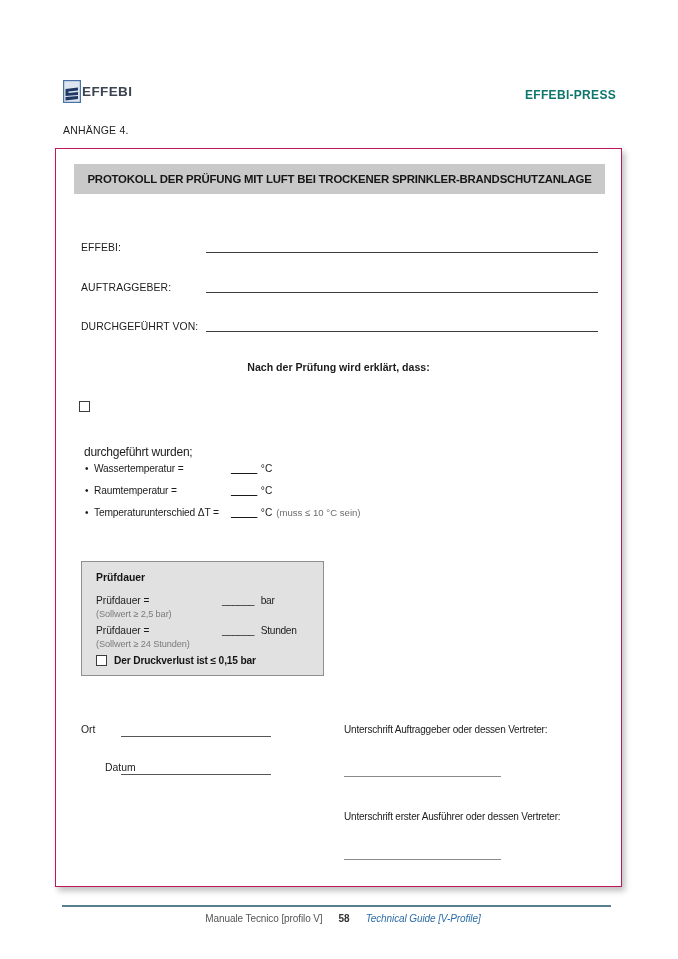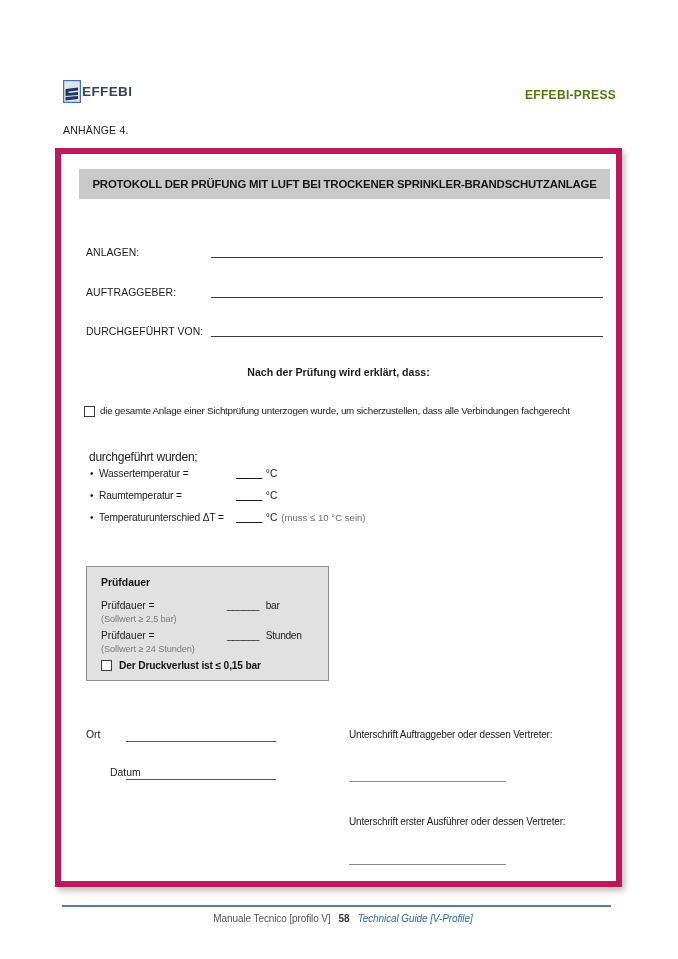--- a/index.html
+++ b/index.html
@@ -4,26 +4,26 @@
 <style>
   * { margin:0; padding:0; box-sizing:border-box; }
   html,body { background:#ffffff; }
   body { font-family:"Liberation Sans", sans-serif; color:#222; }
   .page { position:relative; width:678px; height:959px; background:#fff; overflow:hidden; }
 
   
   .logo { position:absolute; left:63px; top:80px; display:flex; align-items:center;justify-content:flex-end; }
   .logo svg { display:block; }
   .logo-text { font-size:13.5px; font-weight:700; color:#3b4450; letter-spacing:0.4px; margin-left:1px; }
-  .press { position:absolute; right:62px; top:88px; font-size:12px; font-weight:700; color:#4d7c0f; letter-spacing:0.3px; }
+  .press { position:absolute; right:62px; top:88px; font-size:12px; font-weight:700; color:#0f766e; letter-spacing:0.3px; }
   .annex { position:absolute; left:63px; top:124px; font-size:10.5px; color:#1e1e1e; letter-spacing:0.2px; }
 
   
   .card { position:absolute; left:55px; top:148px; width:567px; height:739px; background:#fff;
-          border:6px solid #be185d; box-shadow:3px 4px 6px rgba(0,0,0,0.25); }
+          border:1px solid #be185d; box-shadow:3px 4px 6px rgba(0,0,0,0.25); }
 
   .title-bar { position:absolute; left:18px; top:15px; width:531px; height:30px; background:#c9c9c9;
                display:flex; align-items:center; justify-content:center; }
   .title-bar span { font-size:11.4px; font-weight:700; color:#161616; letter-spacing:-0.2px; white-space:nowrap; }
 
   .field-label { position:absolute; left:25px; font-size:10.4px; color:#1c1c1c; letter-spacing:0.1px; }
   .field-line { position:absolute; left:150px; width:392px; border-bottom:1px solid #3c3c3c; height:0; }
 
   .declaration { position:absolute; left:0; top:212px; width:100%; text-align:center;
                  font-size:10.6px; font-weight:700; color:#1c1c1c; }
@@ -55,21 +55,21 @@
   .ort-label { position:absolute; left:25px; top:575px; font-size:10.4px; color:#1c1c1c; }
   .ort-line { position:absolute; left:65px; top:587px; width:150px; border-bottom:1px solid #555; height:0; }
   .datum-label { position:absolute; left:25px; top:613px; font-size:10.4px; color:#1c1c1c;padding-left:24px; }
   .datum-line { position:absolute; left:65px; top:625px; width:150px; border-bottom:1px solid #555; height:0; }
 
   .sig-label { position:absolute; left:288px; font-size:10px; color:#1c1c1c; letter-spacing:-0.2px; white-space:nowrap; }
   .sig-line { position:absolute; left:288px; width:157px; border-bottom:1px solid #8a8a8a; height:0; }
 
   
   .footer-rule { position:absolute; left:62px; top:905px; width:549px; border-top:2px solid #577f8f; height:0; }
-  .footer { position:absolute; left:0; top:913px; width:100%; display:flex; justify-content:center; align-items:flex-end; gap:8px;padding-left:8px; }
+  .footer { position:absolute; left:0; top:913px; width:100%; display:flex; justify-content:center; align-items:flex-end; gap:16px;padding-left:8px; }
   .footer-left { font-size:10px; color:#565656; letter-spacing:-0.1px; }
   .footer-page { font-size:10px; font-weight:700; color:#333; }
   .footer-right { font-size:10px; font-style:italic; color:#2e6da8; letter-spacing:-0.1px; }
 </style>
 </head>
 <body>
 
 <div class="page">
 
   <div class="logo">
@@ -84,34 +84,33 @@
   </div>
   <div class="press">EFFEBI-PRESS</div>
   <div class="annex">ANHÄNGE 4.</div>
 
   <div class="card">
 
     <div class="title-bar">
       <span>PROTOKOLL DER PRÜFUNG MIT LUFT BEI  TROCKENER SPRINKLER-BRANDSCHUTZANLAGE</span>
     </div>
 
-    <div class="field-label" style="top:93px">ANLAGEN:</div>
+    <div class="field-label" style="top:93px">EFFEBI:</div>
     <div class="field-line" style="top:103px"></div>
 
     <div class="field-label" style="top:133px">AUFTRAGGEBER:</div>
     <div class="field-line" style="top:143px"></div>
 
     <div class="field-label" style="top:172px">DURCHGEFÜHRT VON:</div>
     <div class="field-line" style="top:182px"></div>
 
     <div class="declaration">Nach der Prüfung wird erklärt, dass:</div>
 
     <div class="chk-row">
       <span class="chk"></span>
-      <span class="chk-text">die gesamte Anlage einer Sichtprüfung unterzogen wurde, um sicherzustellen, dass alle Verbindungen fachgerecht</span>
     </div>
     <div class="chk-text2">durchgeführt wurden;</div>
 
     <div class="temp-row" style="top:314px">
       <span class="bullet">•</span>
       <span class="temp-label">Wassertemperatur =</span>
       <span class="blank">_____</span>
       <span class="unit">°C</span>
     </div>
     <div class="temp-row" style="top:336px">

